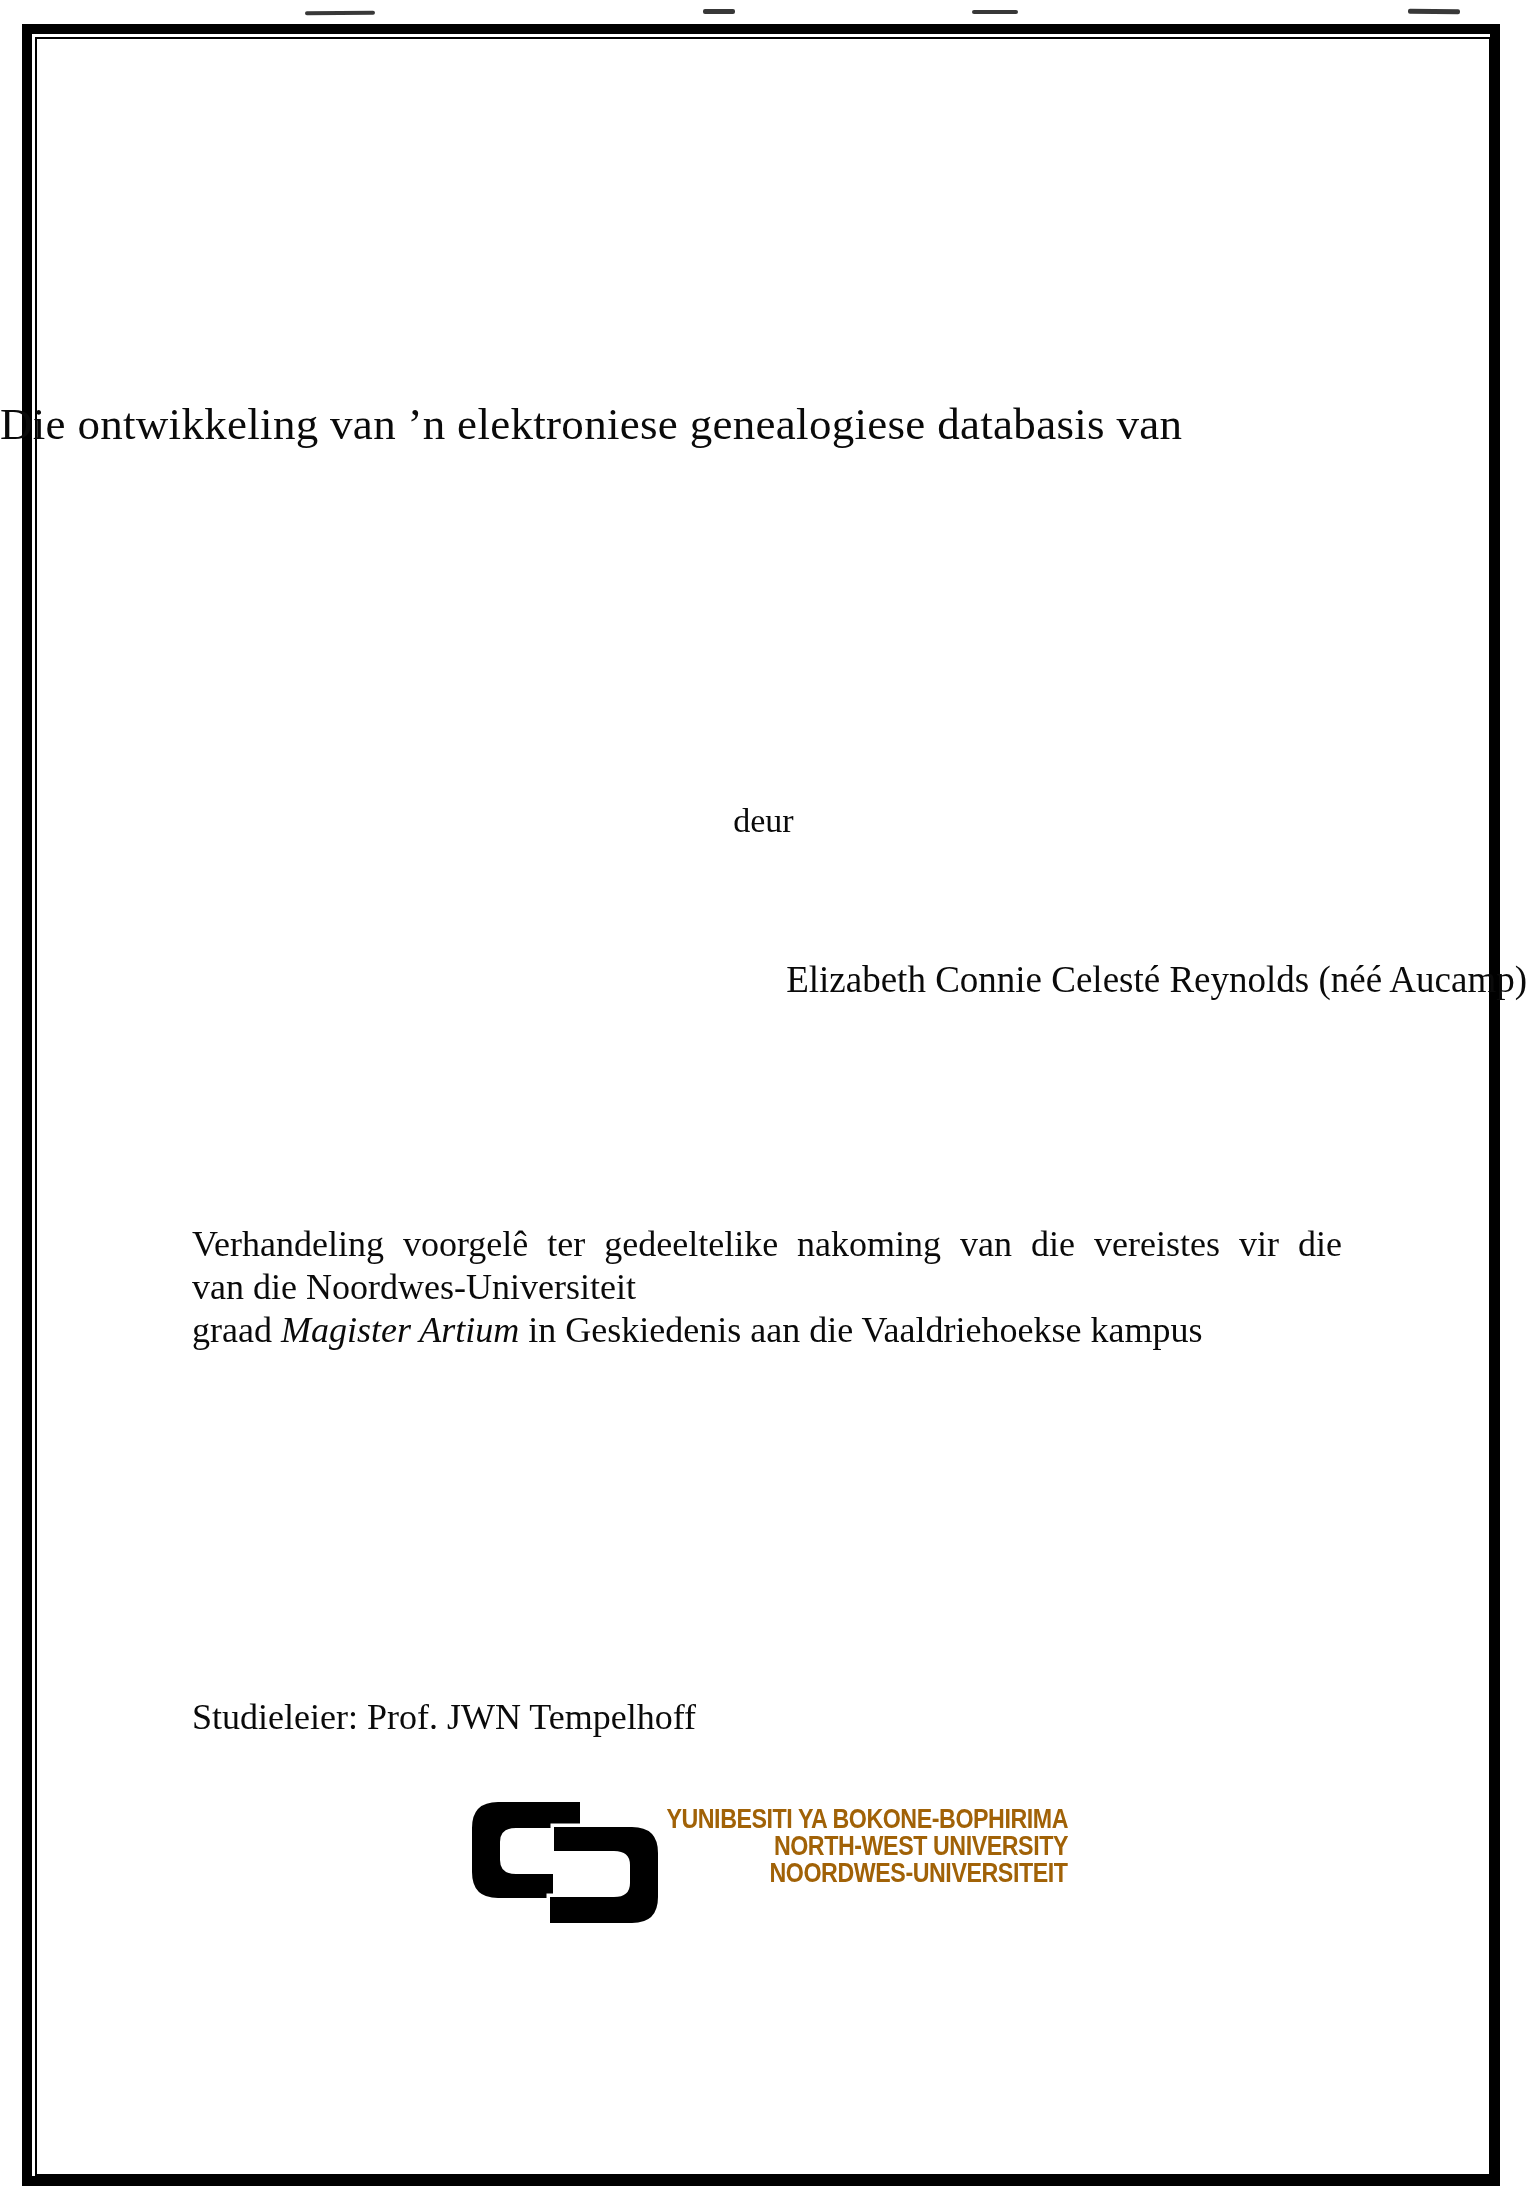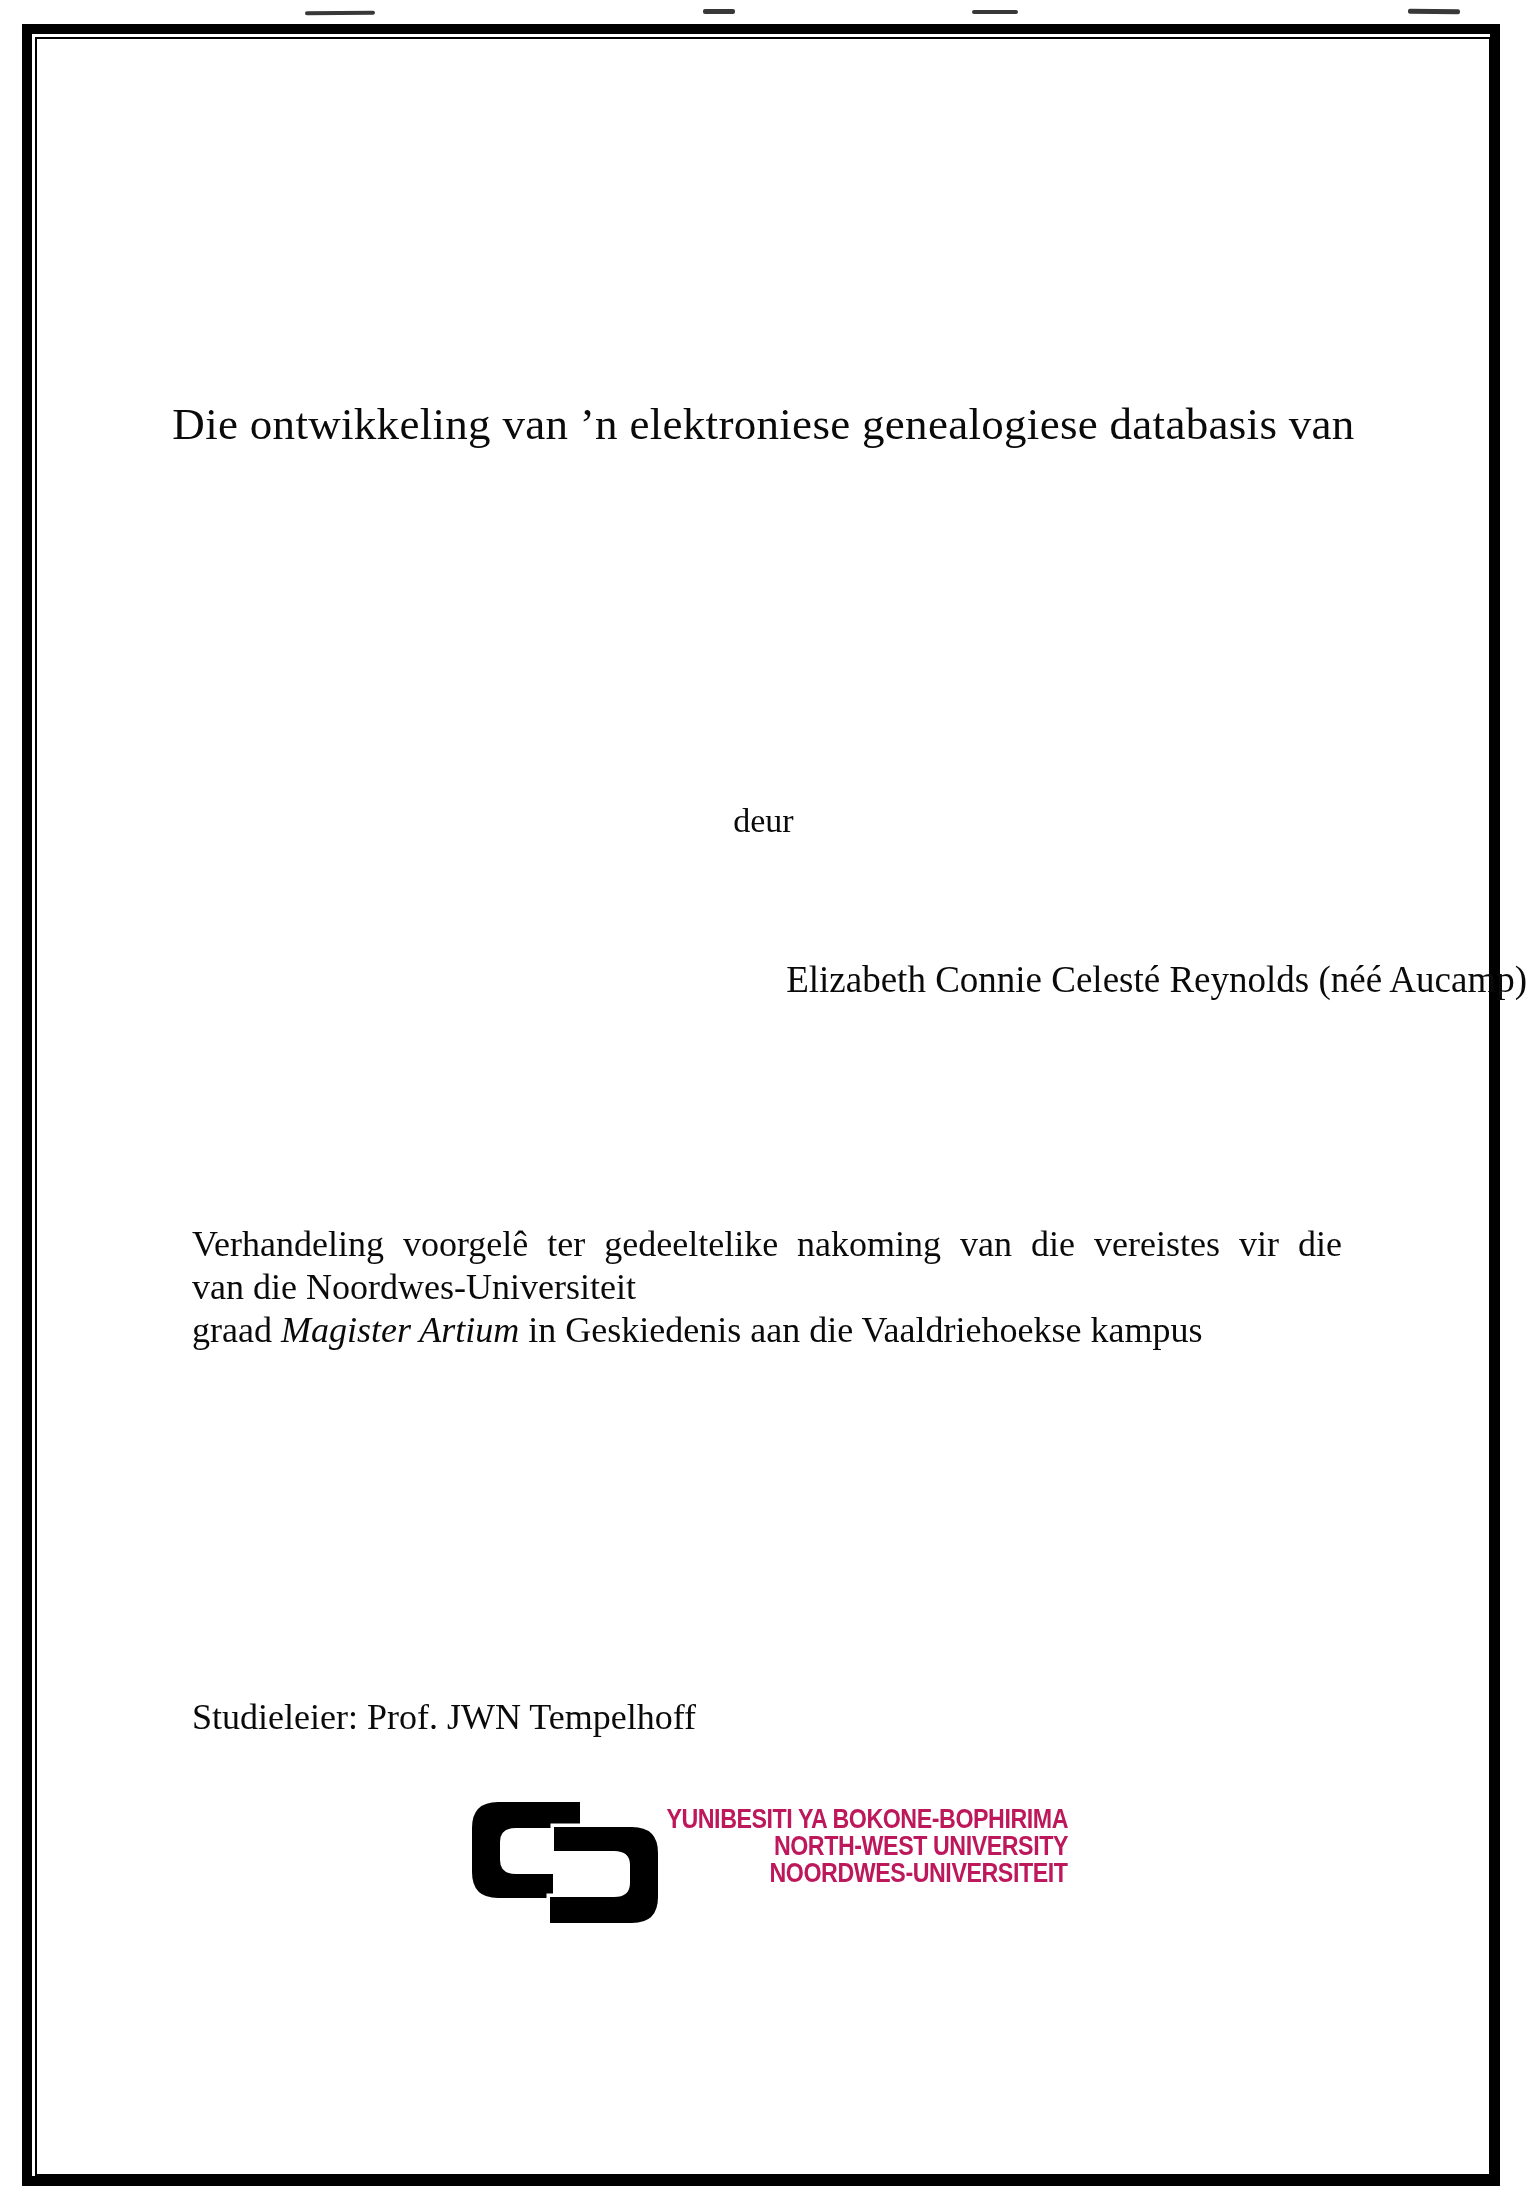--- a/index.html
+++ b/index.html
@@ -38,21 +38,20 @@
   .a1 { left: 305px;  top: 11px; width: 70px; height: 4px; transform: rotate(-.6deg); }
   .a2 { left: 703px;  top: 9px;  width: 32px; height: 5px; }
   .a3 { left: 972px;  top: 10px; width: 46px; height: 4px; }
   .a4 { left: 1408px; top: 9px;  width: 52px; height: 5px; transform: rotate(.8deg); }
 
   
   .title-block {
     position: absolute;
     left: 0; right: 0;
     top: 383px;
-    text-align: center;
     font-size: 45px;
     line-height: 82px;
     letter-spacing: .3px;
   }
   .title-line { white-space: nowrap; }
 
   .byline {
     position: absolute;
     left: 0; right: 0;
     top: 801px;
@@ -113,21 +112,21 @@
     top: 7px;
     width: 478px;
     display: flex;
     flex-direction: column;
     align-items: flex-end;
     font-family: "Liberation Sans", sans-serif;
     font-weight: 700;
     font-size: 27px;
     line-height: 27px;
     letter-spacing: -0.5px;
-    color: #be185d;
+    color: #a16207;
   }
   .logo-text > div {
     white-space: nowrap;
     transform: scaleX(0.86);
     transform-origin: right center;
   }
 </style>
 </head>
 <body>
 

